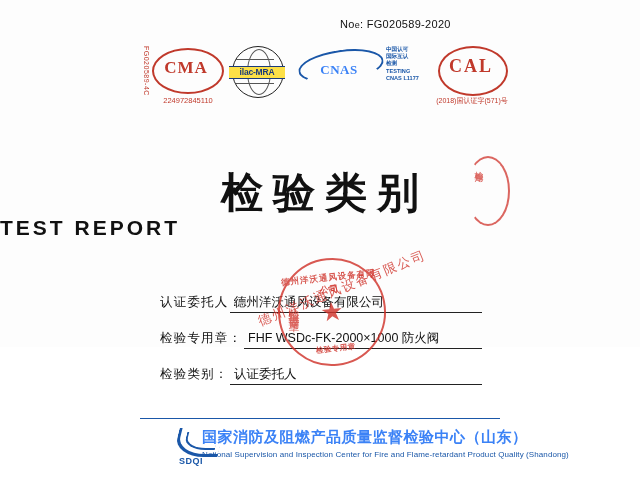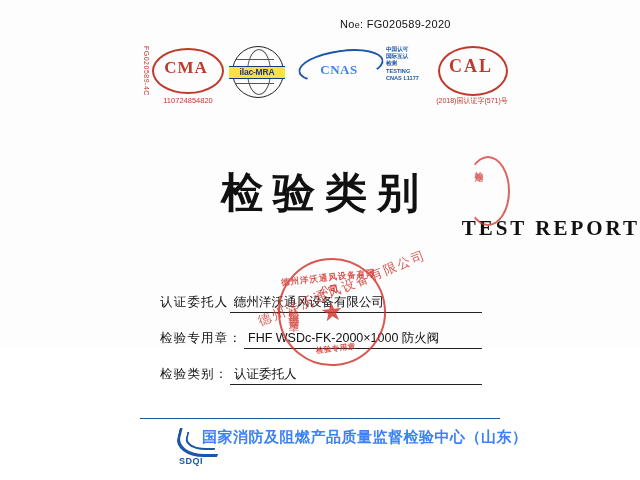--- a/index.html
+++ b/index.html
@@ -244,22 +244,22 @@
     font-weight: bold;
     letter-spacing: 10px;
     color: #111;
     text-indent: 10px;
   }
   .title-en {
     position: absolute;
     left: 0;
     top: 216px;
     width: 640px;
-    text-align: right;
-    font-family: Liberation Serif, serif;
+    text-align: left;
+    font-family: Liberation Sans, sans-serif;
     font-size: 21px;
     font-weight: bold;
     letter-spacing: 3px;
     color: #111;
   }
 
   
   .fields {
     position: absolute;
     left: 160px;
@@ -456,21 +456,21 @@
     <span>No</span><span class="sup">e</span><span>: FG020589-2020</span>
   </div>
 
   <div class="logo-strip">
 
     <div class="vcode">FG020589-4C</div>
 
     <div class="cma">
       <div class="ellipse"></div>
       <div class="txt">CMA</div>
-      <div class="num">110724854820</div>
+      <div class="num">224972845110</div>
     </div>
 
     <div class="ilac">
       <div class="globe"></div>
       <div class="line l1"></div>
       <div class="line l2"></div>
       <div class="line l3"></div>
       <div class="line l4"></div>
       <div class="band">
         <span>ilac-MRA</span>
@@ -528,15 +528,16 @@
   <div class="stamp-vert">检验报告专用章</div>
 
   <div class="footer-rule"></div>
   <div class="footer">
     <div class="sdqi">
       <div class="mark"></div>
       <div class="mark2"></div>
       <div class="label">SDQI</div>
     </div>
     <div class="footer-cn">国家消防及阻燃产品质量监督检验中心（山东）</div>
+    <div class="footer-en">National Supervision and Inspection Center for Fire and Flame-retardant Product Quality (Shandong)</div>
   </div>
 
 </div>
 
 </body></html>

